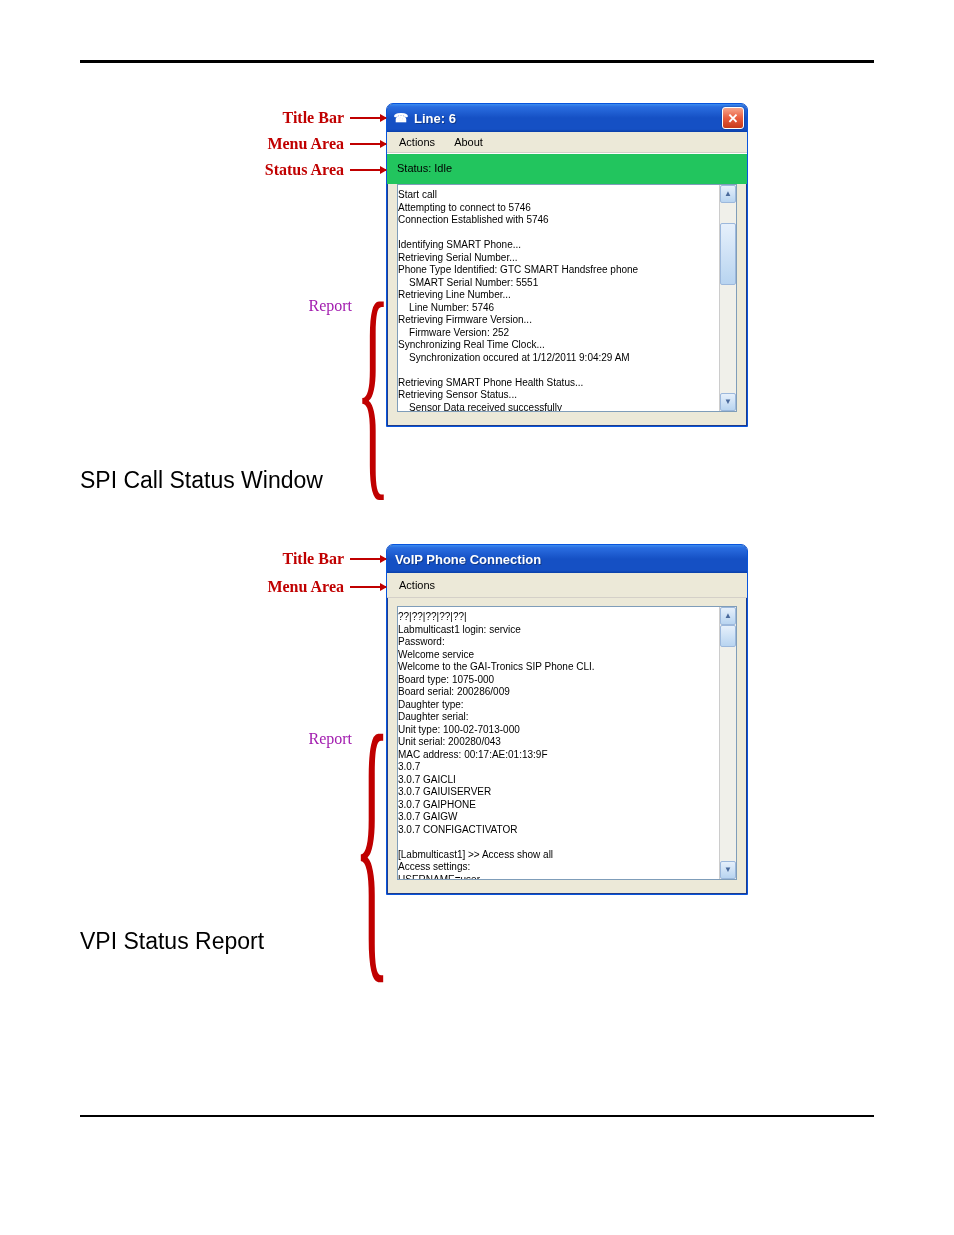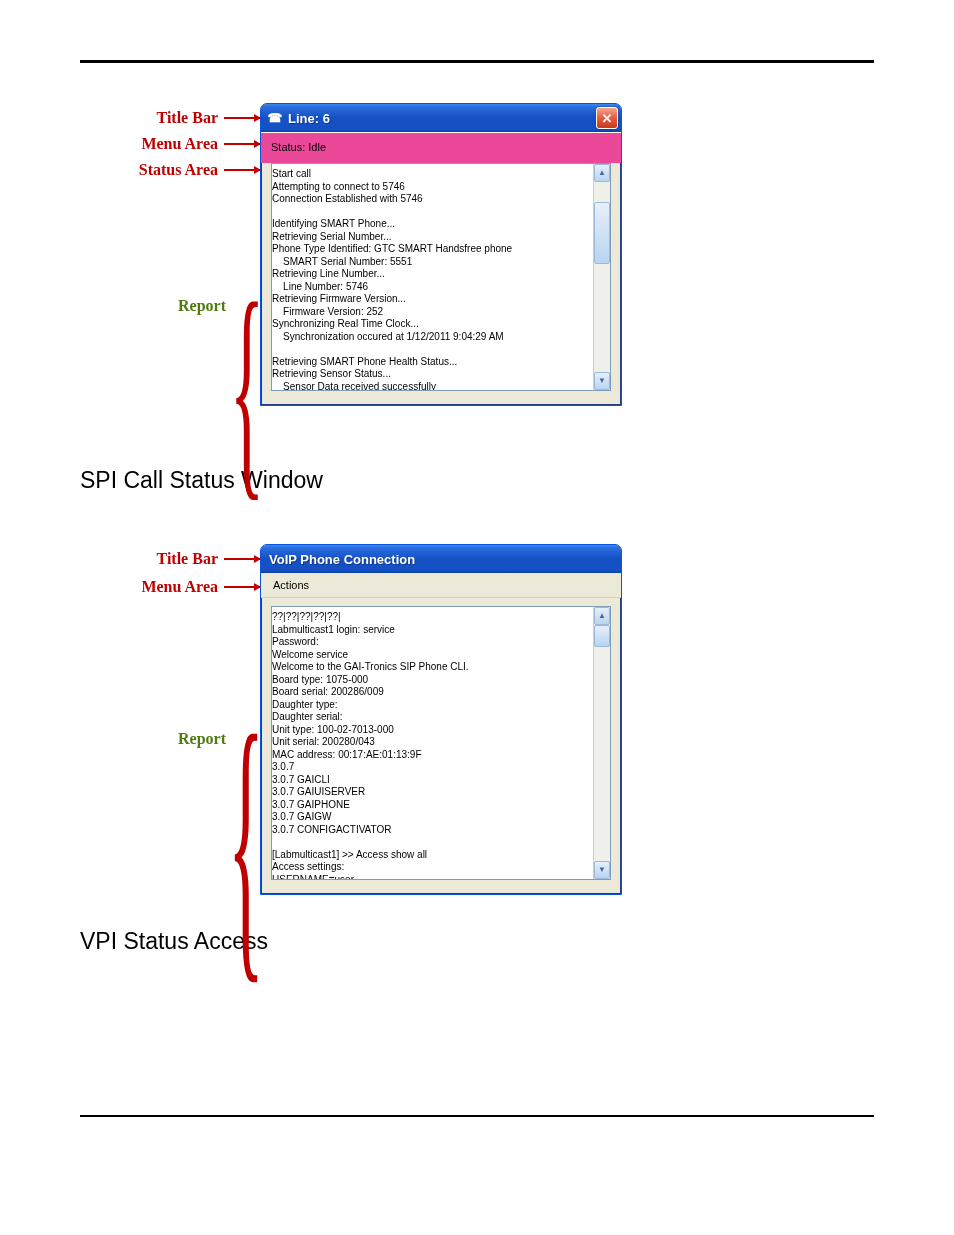--- a/index.html
+++ b/index.html
@@ -20,20 +20,21 @@
     border-top: 2px solid #000;
     margin-top: 160px;
   }
   .figure-block {
     position: relative;
     margin: 0 auto 10px auto;
   }
   .figure-row {
     display: flex;
     align-items: flex-start;
+    justify-content: center;
   }
   .labels-col {
     position: relative;
     width: 180px;
     font-family: "Times New Roman", serif;
   }
   .label-item {
     position: absolute;
     right: 0;
     display: flex;
@@ -72,22 +73,22 @@
     font-family: "Times New Roman", serif;
     pointer-events: none;
   }
   .brace2 {
     font-size: 300px;
     transform: scaleX(0.25);
   }
   .brace-label {
     position: absolute;
     right: 34px;
-    color: #4d7c0f;
-    font-weight: bold;
+    color: #a21caf;
+    font-weight: normal;
     font-size: 16px;
   }
 
   
   .xp-window {
     width: 360px;
     border: 1px solid #0855dd;
     border-radius: 7px 7px 0 0;
     background: #ece9d8;
     font-family: Tahoma, Arial, sans-serif;
@@ -132,21 +133,21 @@
     font-size: 11px;
     padding: 2px 4px;
     border-bottom: 1px solid #d4d0c8;
   }
   .xp-menubar span {
     display: inline-block;
     padding: 2px 8px;
     cursor: default;
   }
   .xp-status {
-    background: #ec4899;
+    background: #22c55e;
     font-size: 11px;
     padding: 8px 10px 10px 10px;
     border-top: 1px solid #fff;
   }
   .xp-report-wrap {
     padding: 0 10px 14px 10px;
   }
   .xp-report {
     background: #fff;
     border: 1px solid #7f9db9;
@@ -221,20 +222,24 @@
         <div class="brace-label" style="top:194px;">Report</div>
       </div>
 
       <div class="xp-window">
         <div class="xp-titlebar">
           <span class="tb-icon">☎</span>
           <span class="tb-title">Line: 6</span>
           <span class="xp-closebtn">
             <span>✕</span>
           </span>
+        </div>
+        <div class="xp-menubar">
+          <span>Actions</span>
+          <span>About</span>
         </div>
         <div class="xp-status">Status:  Idle</div>
         <div class="xp-report-wrap">
           <div class="xp-report">
             <div class="xp-report-content">Start call
 Attempting to connect to 5746
 Connection Established with 5746
 
 Identifying SMART Phone...
 Retrieving Serial Number...
@@ -318,17 +323,17 @@
               <div class="sb-btn">▲</div>
               <div class="sb-track">
                 <div class="sb-thumb" style="top:0;height:20px;"></div>
               </div>
               <div class="sb-btn">▼</div>
             </div>
           </div>
         </div>
       </div>
     </div>
-    <div class="caption">VPI Status Access</div>
+    <div class="caption">VPI Status Report</div>
   </div>
 
   <div class="bottom-rule"></div>
 </div>
 
 </body></html>

